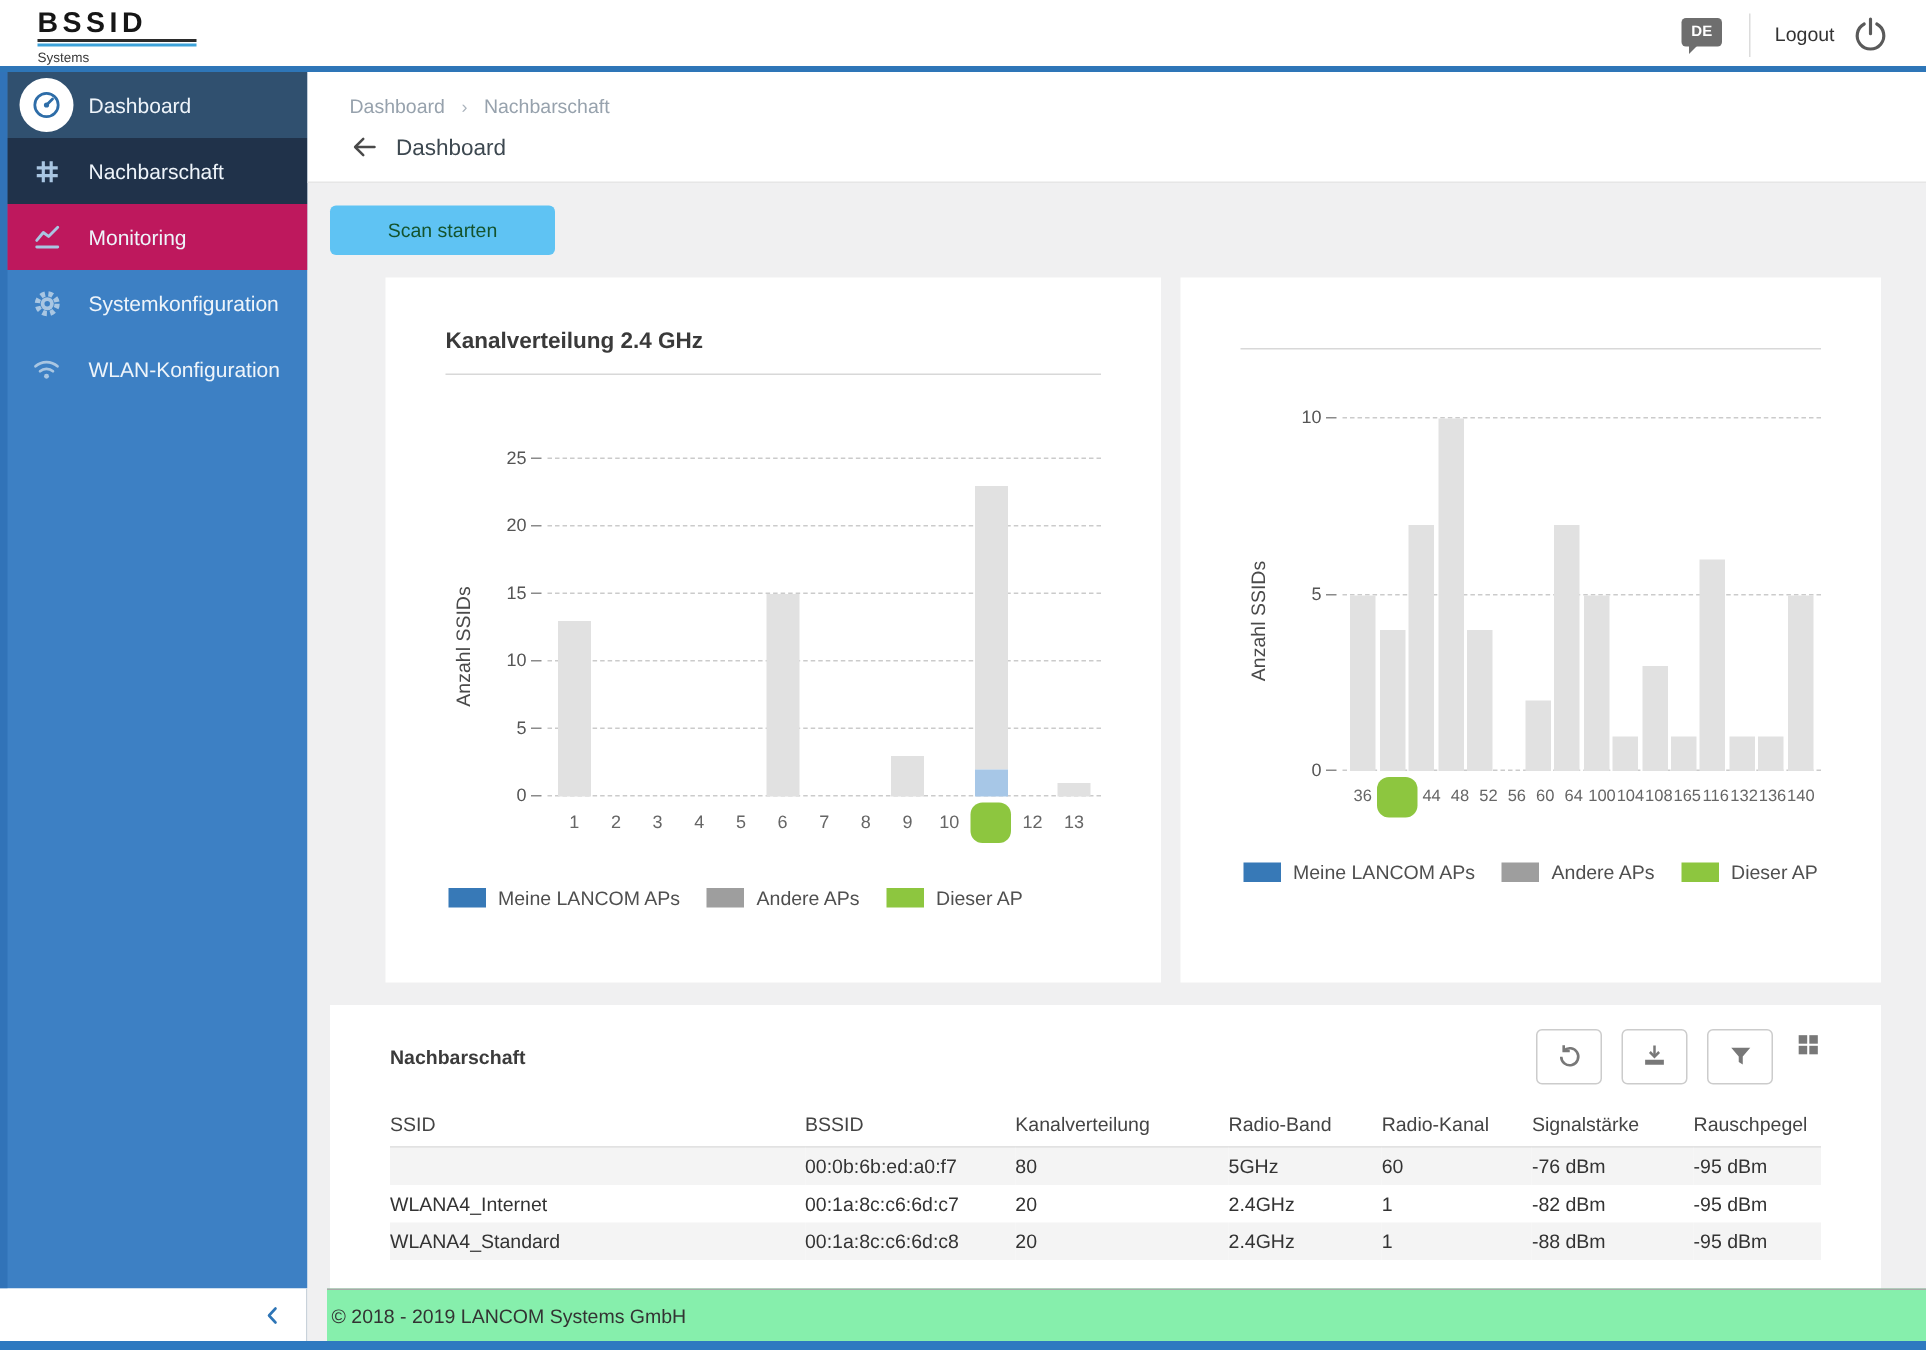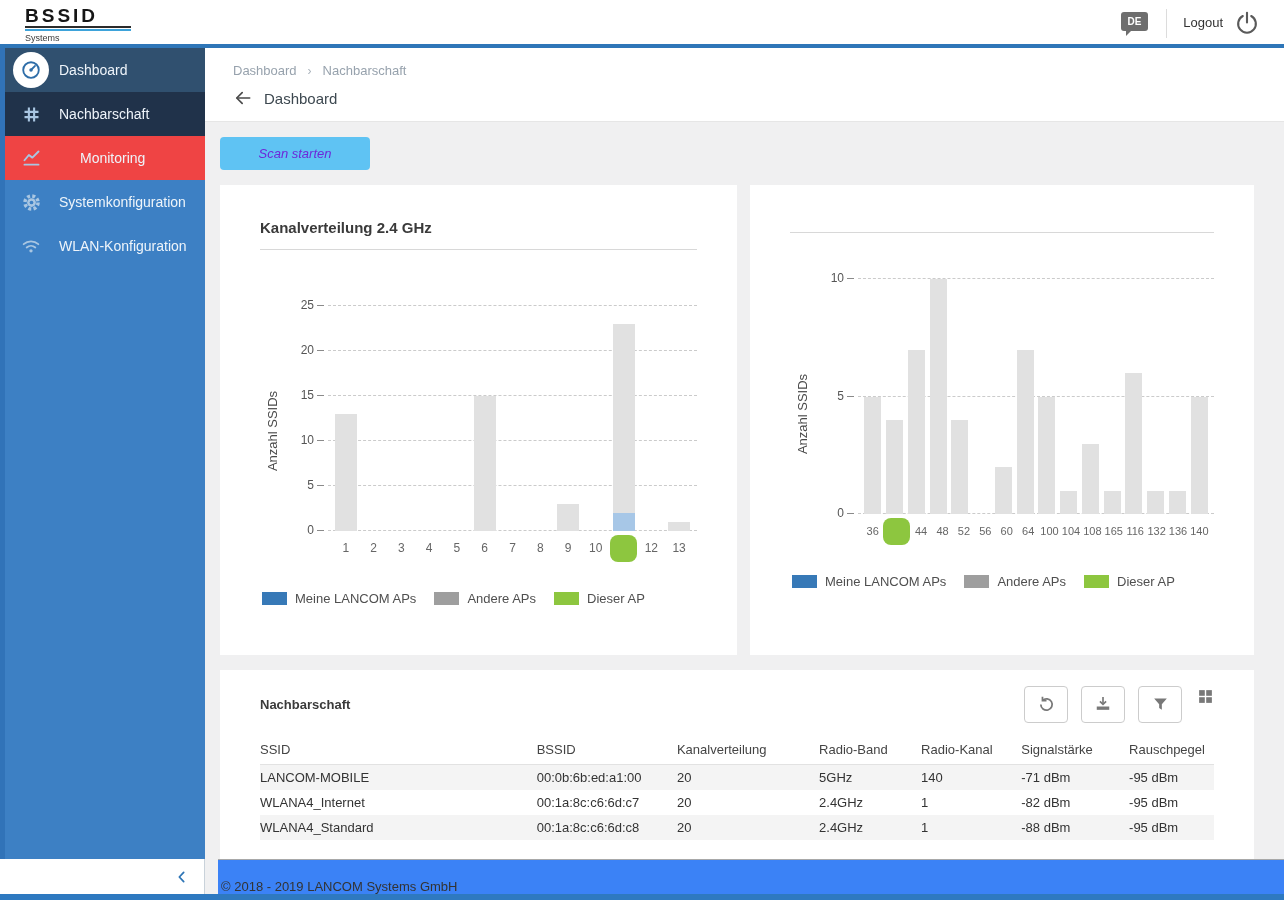--- a/index.html
+++ b/index.html
@@ -23,47 +23,47 @@
   .hdr-divider { position:absolute; right:117px; top:9px; height:29px; width:1px; background:#dcdcdc; }
   .logout { position:absolute; right:61px; top:15px; font-size:13px; color:#333; cursor:pointer; }
   .power { position:absolute; right:23px; top:9px; width:28px; height:28px; cursor:pointer; }
 
   
   .sidebar { position:absolute; left:0; top:48px; width:205px; bottom:41px;
              background:#3d80c4; border-left:5px solid #3173b8; }
   .side-item { height:44px; display:flex; align-items:center; padding-left:13px; cursor:pointer; }
   .item-dashboard { background:#30506f; }
   .item-nachbarschaft { background:#20324a; }
-  .item-monitoring { background:#ef4444;gap:21px; }
+  .item-monitoring { background:#be185d; }
   .icon-box { width:26px; display:flex; justify-content:center; align-items:center; }
   .item-dashboard .icon-box { width:36px; height:36px; margin-left:-5px; margin-right:-5px;
              background:#fff; border-radius:50%; }
   .side-label { margin-left:15px; font-size:14px; color:#eef4fa; }
   .collapse-bar { position:absolute; left:0; bottom:6px; width:205px; height:35px; background:#fff;
              display:flex; align-items:center; justify-content:flex-end; padding-right:14px;
              border-right:1px solid #c9d2da; cursor:pointer; }
 
   
   .content { position:absolute; left:205px; top:48px; right:0; bottom:6px; background:#f0f0f1; overflow:hidden; }
   .crumb-zone { background:#fff; height:74px; padding:15px 0 0 28px; border-bottom:1px solid #e6e6e6; }
   .crumbs { font-size:13px; color:#97a2ad; display:flex; align-items:center; gap:11px; }
   .crumb { cursor:pointer; }
   .crumb-sep { font-size:12px; color:#aab3bc; }
   .back-row { margin-top:10px; display:flex; align-items:center; gap:11px; }
   .back-arrow { width:20px; height:20px; cursor:pointer; }
   .back-label { font-size:15px; color:#3d4850; }
 
   .body-zone { padding:15px 30px 0 15px; }
-  .scan-btn { width:150px; height:33px; background:#5fc3f3; color:#6d28d9; border:none; border-radius:4px;
-              font-size:13px; font-family:"Liberation Sans",sans-serif; cursor:pointer;font-style:italic; }
+  .scan-btn { width:150px; height:33px; background:#5fc3f3; color:#14532d; border:none; border-radius:4px;
+              font-size:13px; font-family:"Liberation Sans",sans-serif; cursor:pointer; }
 
   .cards-row { display:flex; gap:13px; margin-top:15px; }
   .card { background:#fff; }
   .chart-card { height:470px; padding:34px 40px 0; }
-  .chart-card.c0 { flex:0 0 517px; }
+  .chart-card.c0 { flex:0 0 517px;margin-left:37px; }
   .chart-card.c1 { flex:1; }
   .chart-title { font-size:15px; font-weight:bold; color:#3a3a3a; }
   .chart-hr { border:none; border-top:1px solid #d8d8d8; margin-top:13px; }
   .chart-body { display:flex; margin-top:46px; }
   .ylab-col { width:24px; position:relative; }
   .ylab { position:absolute; top:50%; left:50%; transform:translate(-50%,-50%) rotate(-90deg);
           white-space:nowrap; font-size:13px; color:#4a4a4a; }
   .plot-col { flex:1; margin-left:44px; }
   .plot { position:relative; height:235px; }
   .gridline { position:absolute; left:0; right:0; height:0; border-top:1px dashed #cbcbcb; }
@@ -88,22 +88,22 @@
   .tbtn { width:44px; height:37px; border:1px solid #ccc; border-radius:4px; background:#fff;
           display:flex; align-items:center; justify-content:center; margin-left:13px; cursor:pointer; }
   .grid-toggle { margin-left:15px; margin-bottom:16px; cursor:pointer; display:flex; }
   table { width:100%; border-collapse:collapse; table-layout:fixed; margin-top:6px; }
   th { font-weight:normal; color:#444; text-align:left; padding:6px 0 7px; font-size:13px;
        border-bottom:1px solid #e2e2e2; }
   td { padding:5px 0; font-size:13px; color:#333; }
   tbody tr:nth-child(odd) { background:#f4f4f4; }
 
   
-  .footer { position:absolute; left:13px; right:0; bottom:0; height:35px; background:#3b82f6;
-            border-top:1px solid #a8a8a8; display:flex; align-items:flex-end; padding-left:3px;
+  .footer { position:absolute; left:13px; right:0; bottom:0; height:35px; background:#86efac;
+            border-top:1px solid #a8a8a8; display:flex; align-items:center; padding-left:3px;
             font-size:13px; color:#333; }
   .bottom-bar { position:absolute; left:0; right:0; bottom:0; height:6px; background:#2e79c0; }
 </style>
 </head>
 <body>
 
 <div class="page">
 
   <div class="hdr">
     <div class="logo">
@@ -556,26 +556,26 @@
                 <th>BSSID</th>
                 <th>Kanalverteilung</th>
                 <th>Radio-Band</th>
                 <th>Radio-Kanal</th>
                 <th>Signalstärke</th>
                 <th>Rauschpegel</th>
               </tr>
             </thead>
           <tbody>
               <tr>
-                <td>LANCOM-MOBILE</td>
-                <td>00:0b:6b:ed:a1:00</td>
-                <td>20</td>
+                <td></td>
+                <td>00:0b:6b:ed:a0:f7</td>
+                <td>80</td>
                 <td>5GHz</td>
-                <td>140</td>
-                <td>-71 dBm</td>
+                <td>60</td>
+                <td>-76 dBm</td>
                 <td>-95 dBm</td>
               </tr>
               <tr>
                 <td>WLANA4_Internet</td>
                 <td>00:1a:8c:c6:6d:c7</td>
                 <td>20</td>
                 <td>2.4GHz</td>
                 <td>1</td>
                 <td>-82 dBm</td>
                 <td>-95 dBm</td>

